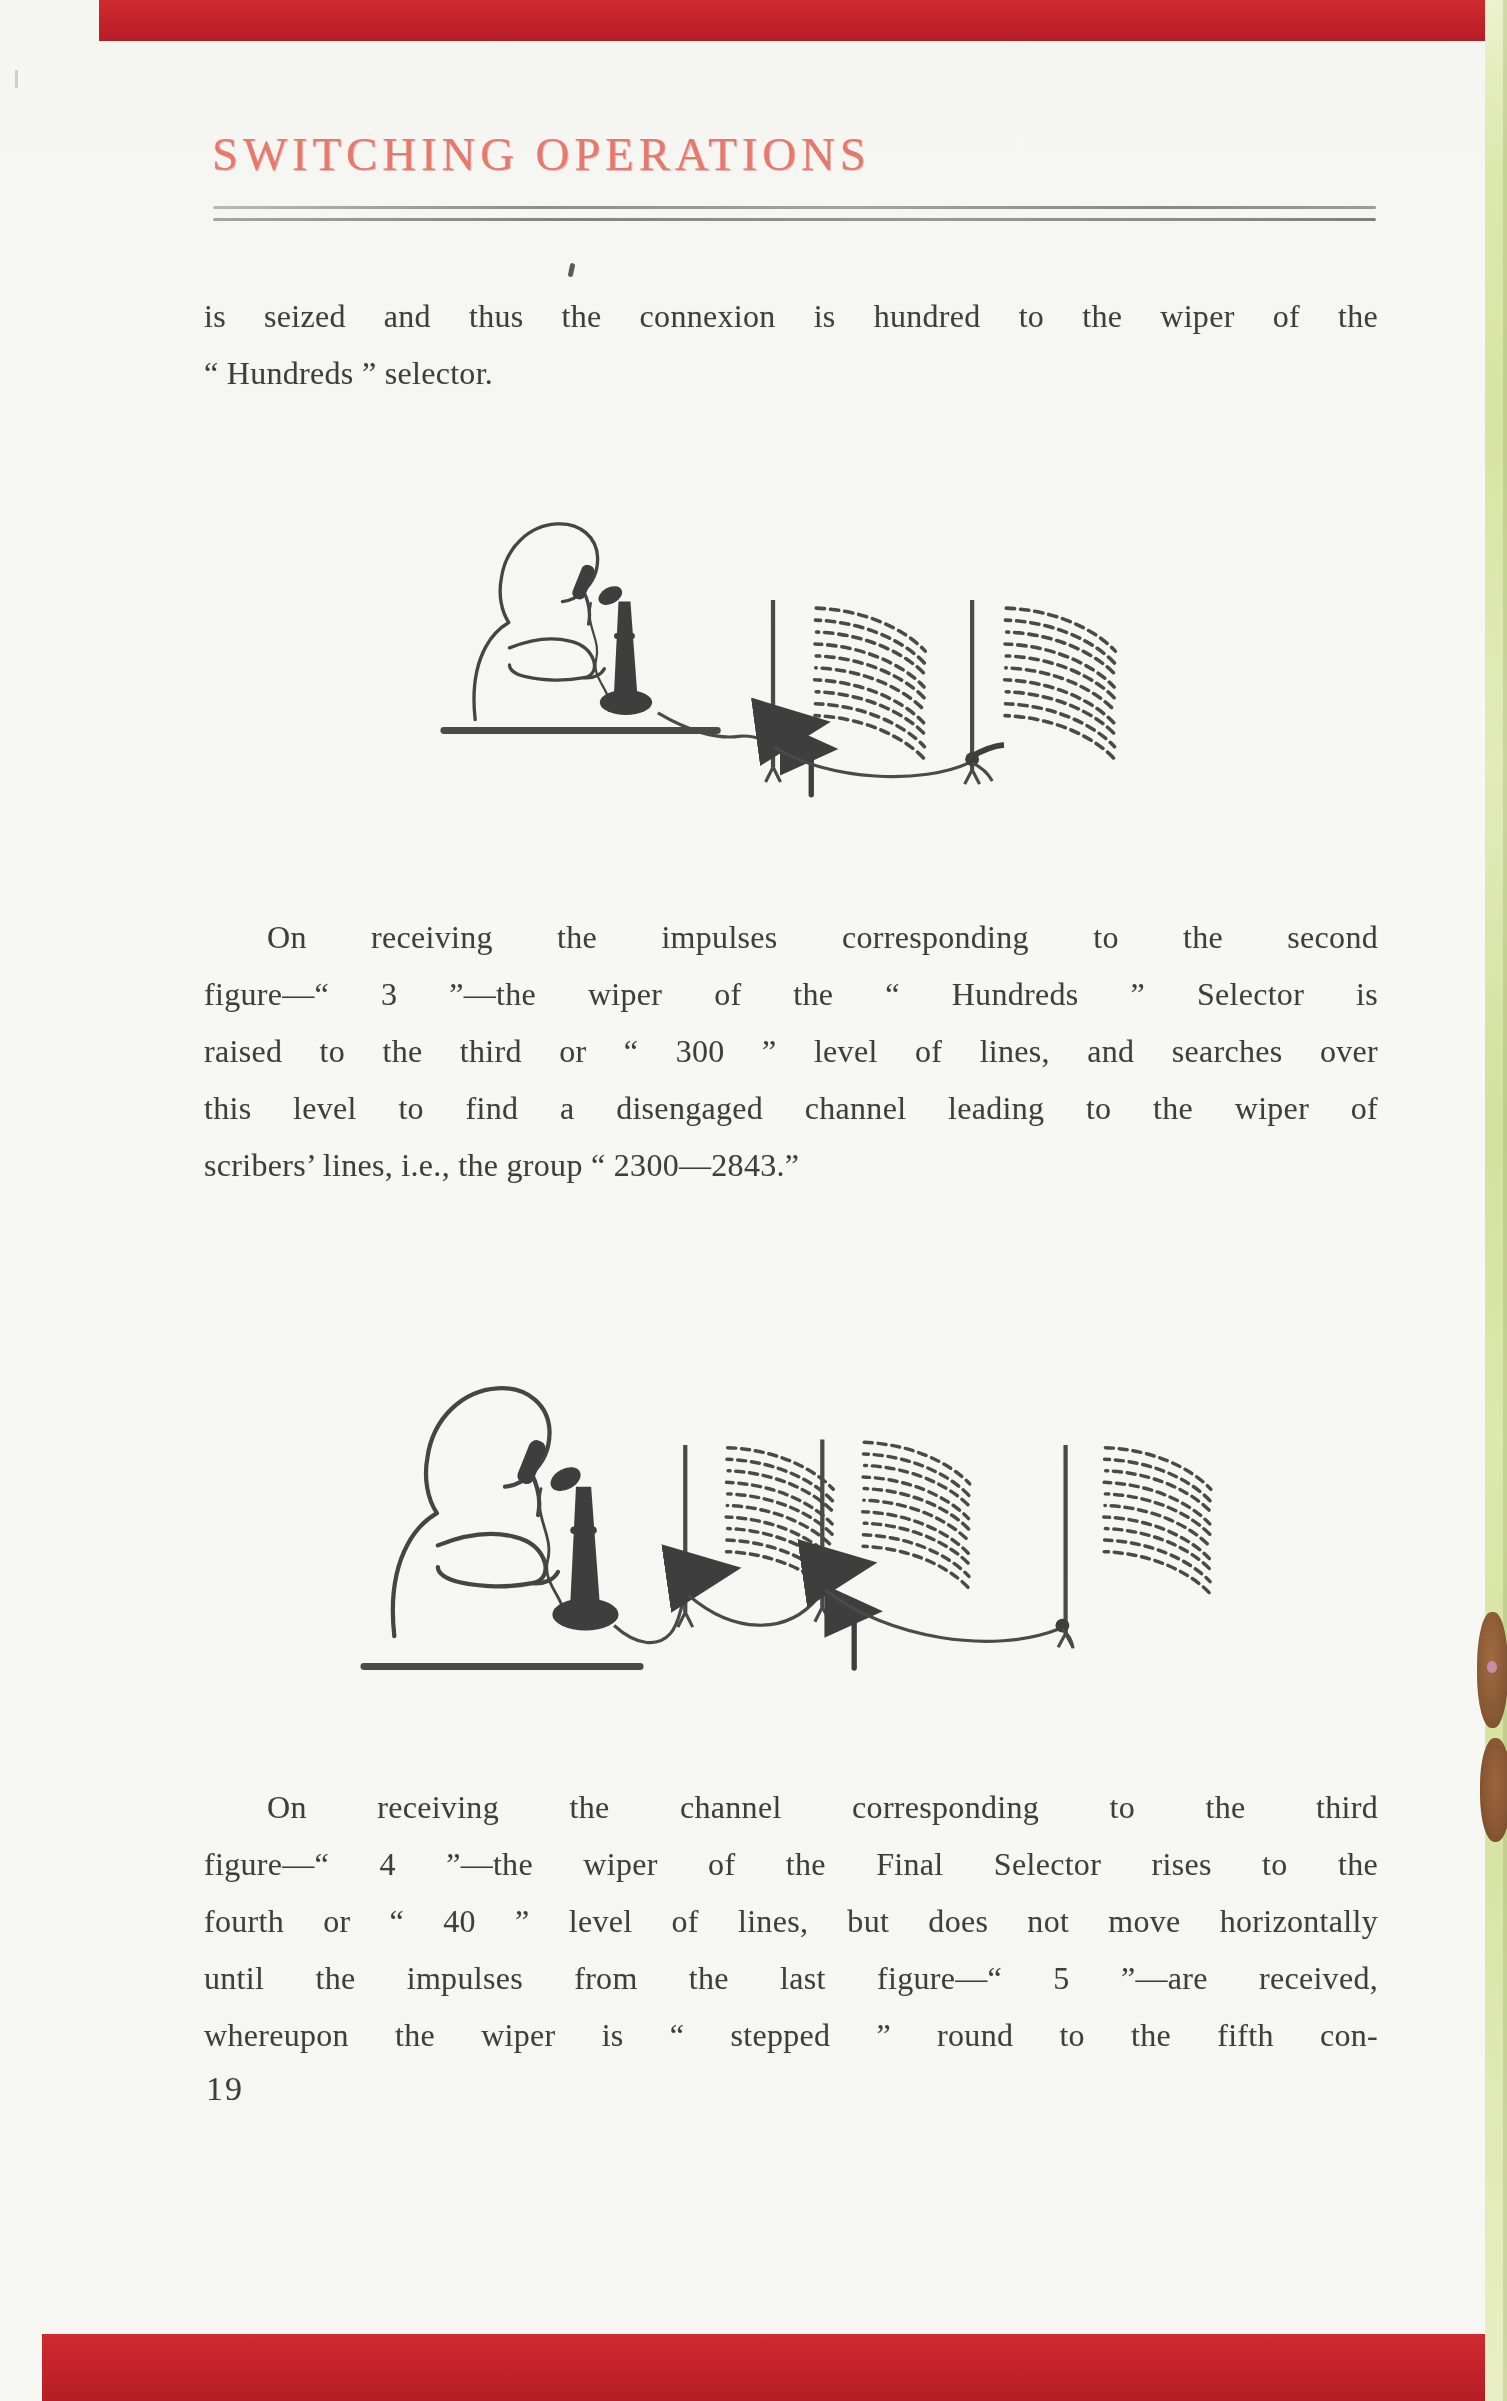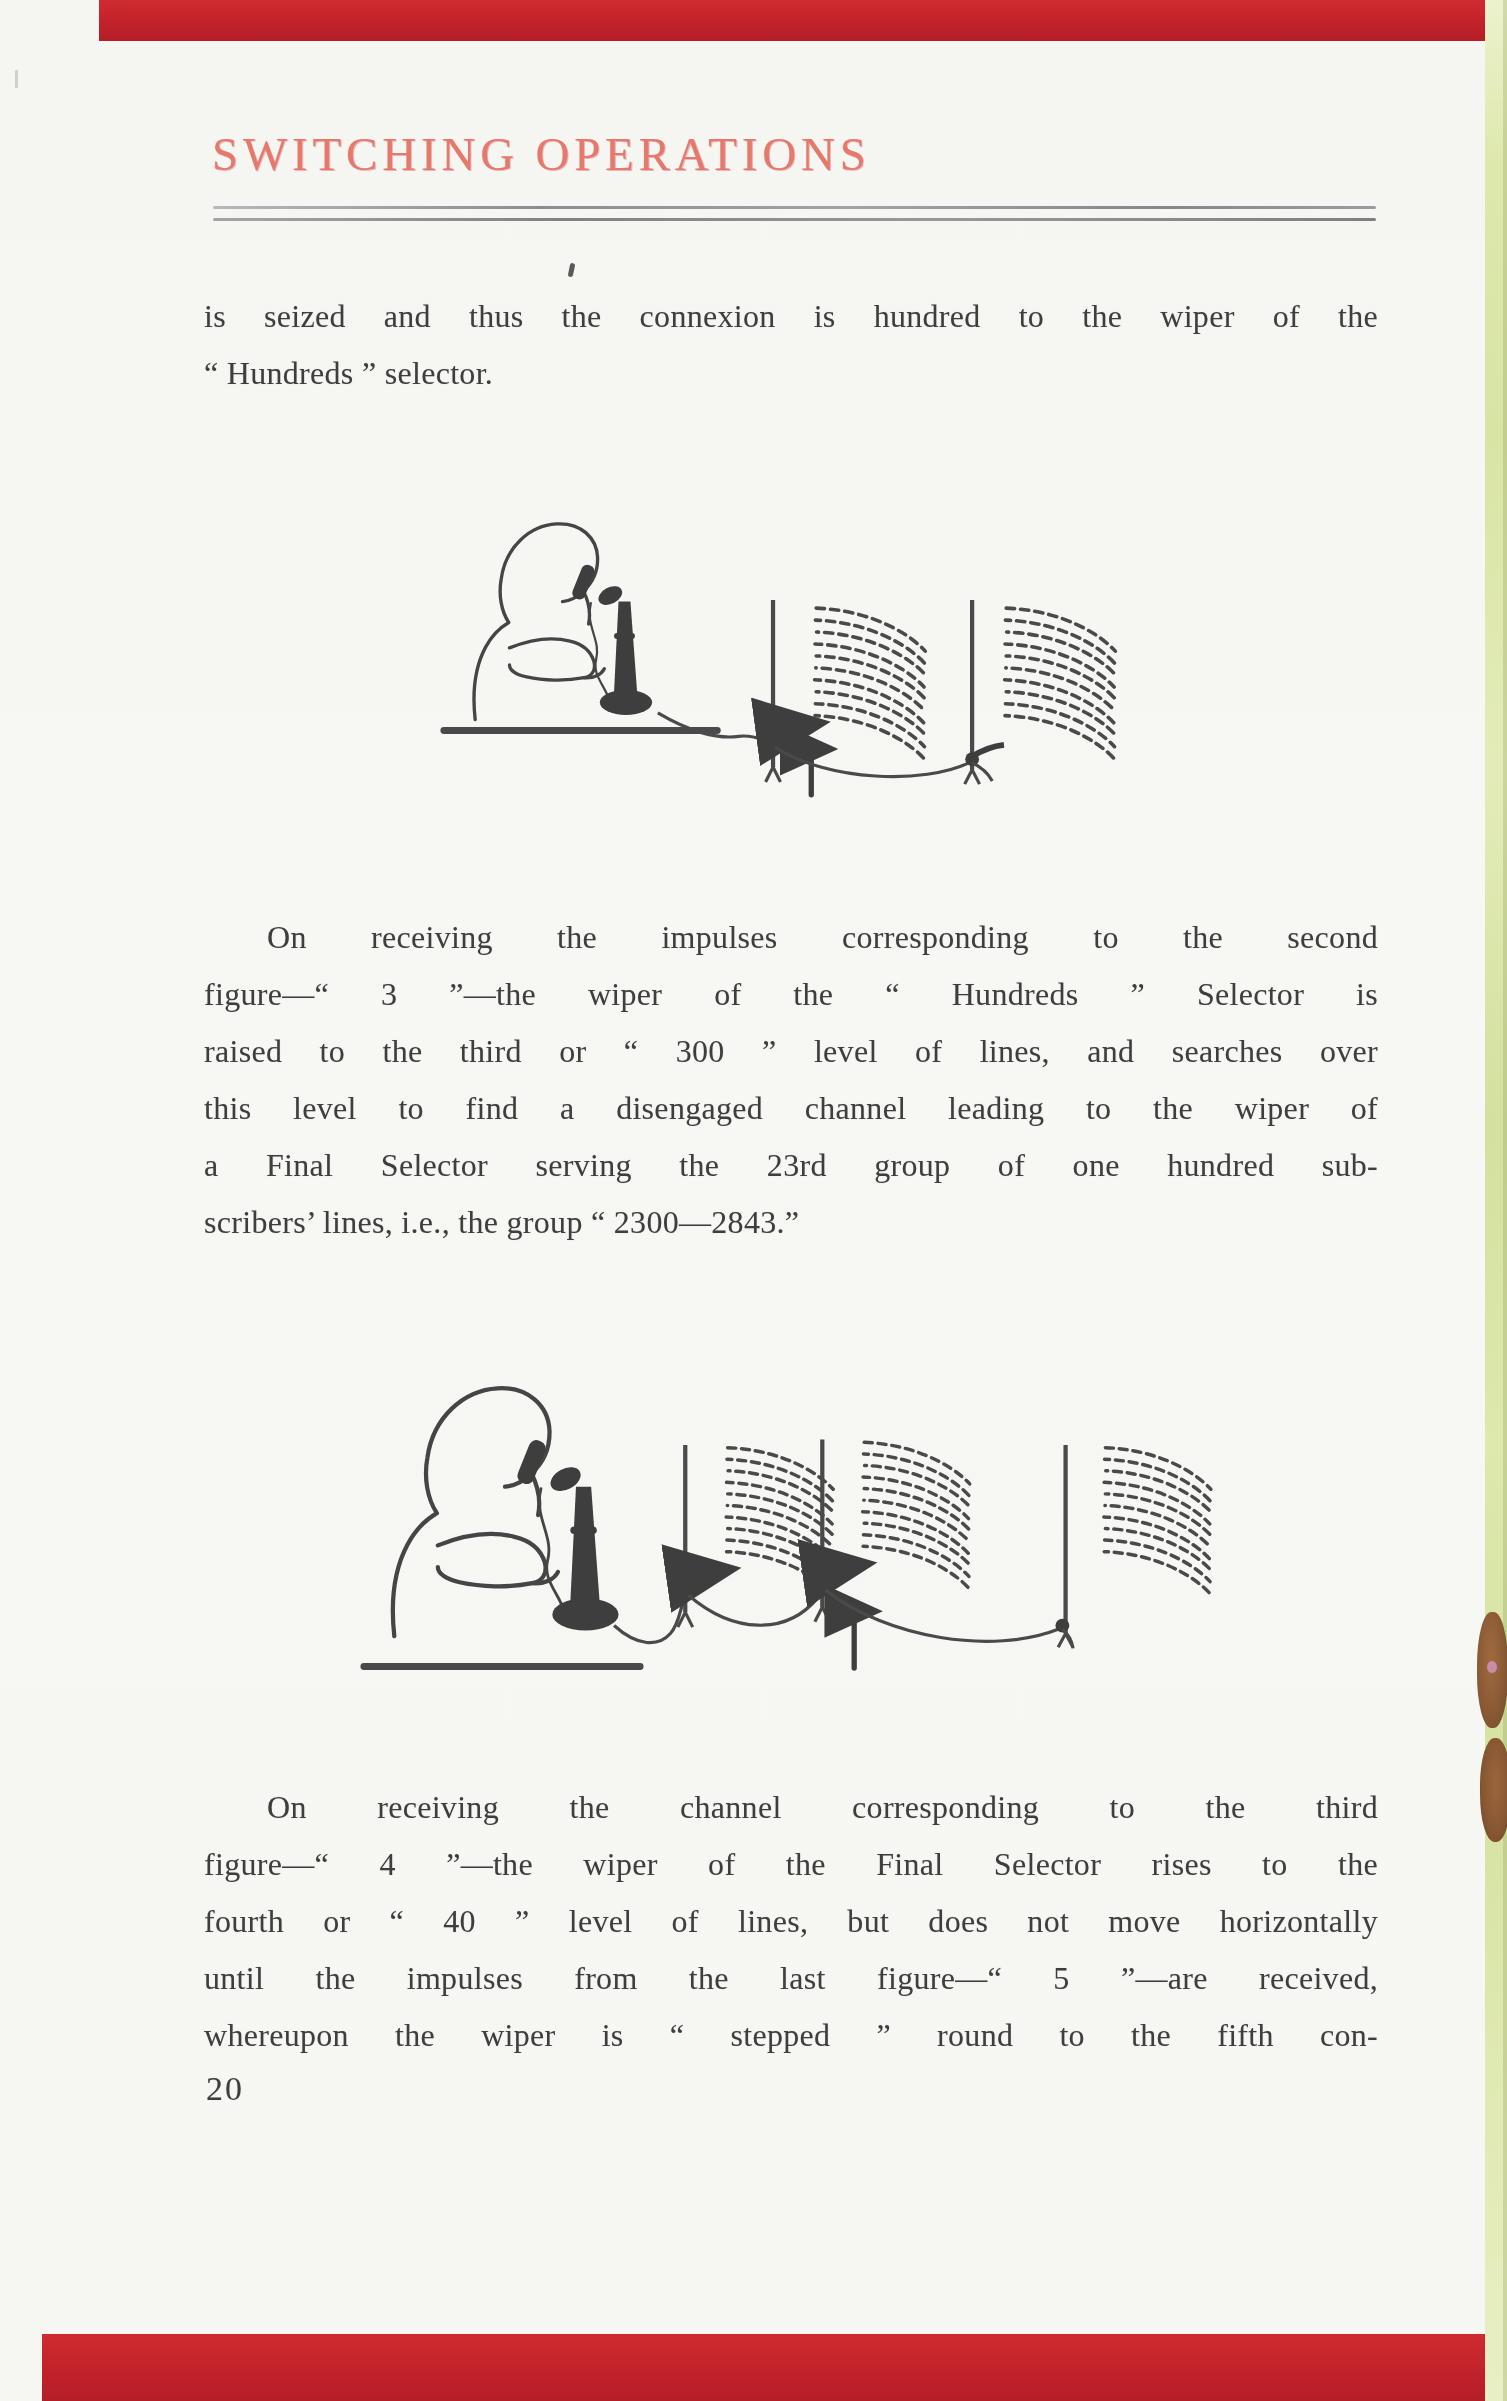--- a/index.html
+++ b/index.html
@@ -136,21 +136,20 @@
       <path d="M1040,512 C1058,520 1070,532 1078,546" stroke="#4a4a4a" stroke-width="6" fill="none"></path>
     </g>
     <use href="#bank" x="1068" y="210" width="290" height="300"></use>
   </svg>
 
   <div class="para p2">
     <div class="line just ind">On receiving the impulses corresponding to the second</div>
     <div class="line just">figure—“ 3 ”—the wiper of the “ Hundreds ” Selector is</div>
     <div class="line just">raised to the third or “ 300 ” level of lines, and searches over</div>
     <div class="line just">this level to find a disengaged channel leading to the wiper of</div>
-    <div class="line just">a Final Selector serving the 23rd group of one hundred sub-</div>
     <div class="line">scribers’ lines, i.e., the group “ 2300—2843.”</div>
   </div>
 
   <svg class="fig fig2" viewBox="0 0 1700 655">
     <g>
       <use href="#caller" x="0" y="20" width="600" height="570"></use>
     </g>
     <path d="M45,622 L565,622" stroke="#4a4a4a" stroke-width="13" stroke-linecap="round"></path>
     <path d="M516,545 C560,585 600,585 622,560 C640,540 640,510 650,492" fill="none" stroke="#4a4a4a" stroke-width="6"></path>
     <g>
@@ -186,16 +185,16 @@
   </svg>
 
   <div class="para p3">
     <div class="line just ind">On receiving the channel corresponding to the third</div>
     <div class="line just">figure—“ 4 ”—the wiper of the Final Selector rises to the</div>
     <div class="line just">fourth or “ 40 ” level of lines, but does not move horizontally</div>
     <div class="line just">until the impulses from the last figure—“ 5 ”—are received,</div>
     <div class="line just">whereupon the wiper is “ stepped ” round to the fifth con-</div>
   </div>
 
-  <div class="pageno">20</div>
+  <div class="pageno">19</div>
 
 </div>
 
 
 </body></html>

